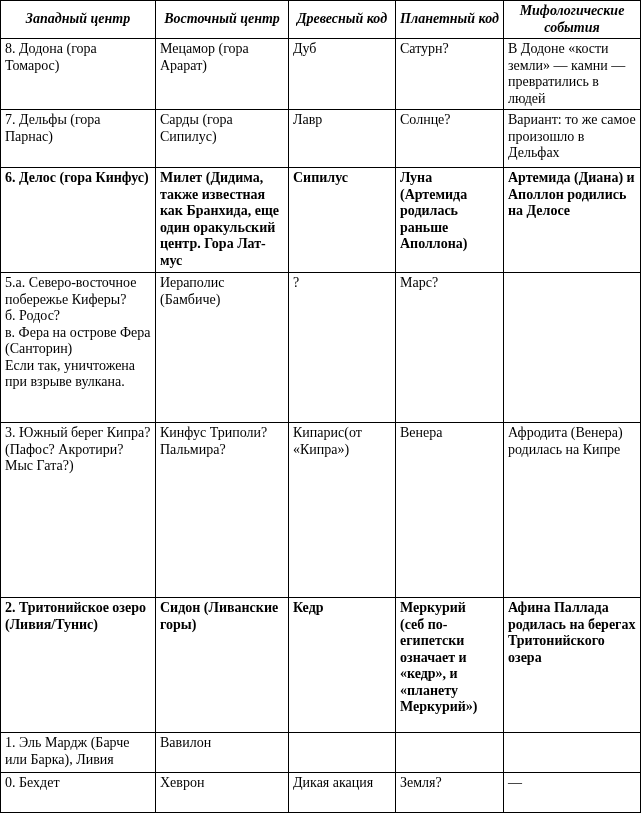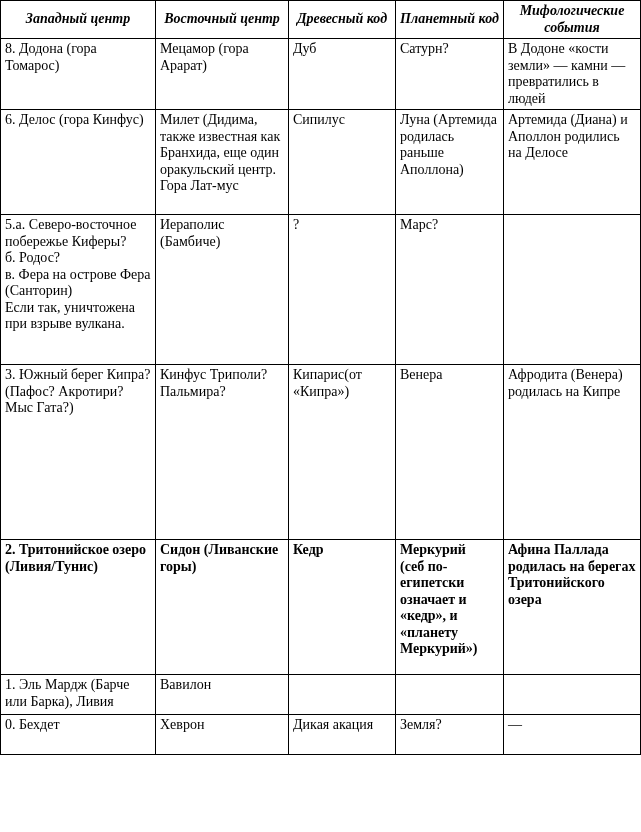--- a/index.html
+++ b/index.html
@@ -64,21 +64,28 @@
       <th>Планетный код</th>
       <th>Мифологические события</th>
     </tr>
     <tr style="height:64px;margin-top:20px;">
       <td>8. Додона (гора Томарос)</td>
       <td>Мецамор (гора Арарат)</td>
       <td>Дуб</td>
       <td>Сатурн?</td>
       <td>В Додоне «кости земли» — камни — превратились в людей</td>
     </tr>
-    <tr style="height:105px;">
+    <tr style="height:58px;">
+      <td>7. Дельфы (гора Парнас)</td>
+      <td>Сарды (гора Сипилус)</td>
+      <td>Лавр</td>
+      <td>Солнце?</td>
+      <td>Вариант: то же самое произошло в Дельфах</td>
+    </tr>
+    <tr style="height:105px;font-weight:bold;">
       <td>6. Делос (гора Кинфус)</td>
       <td>Милет (Дидима, также известная как Бранхида, еще один оракульский центр. Гора Лат-мус</td>
       <td>Сипилус</td>
       <td>Луна (Артемида родилась раньше Аполлона)</td>
       <td>Артемида (Диана) и Аполлон родились на Делосе</td>
     </tr>
     <tr style="height:150px;">
       <td>5.а. Северо-восточное побережье Киферы?
 б. Родос?
 в. Фера на острове Фера (Санторин)

